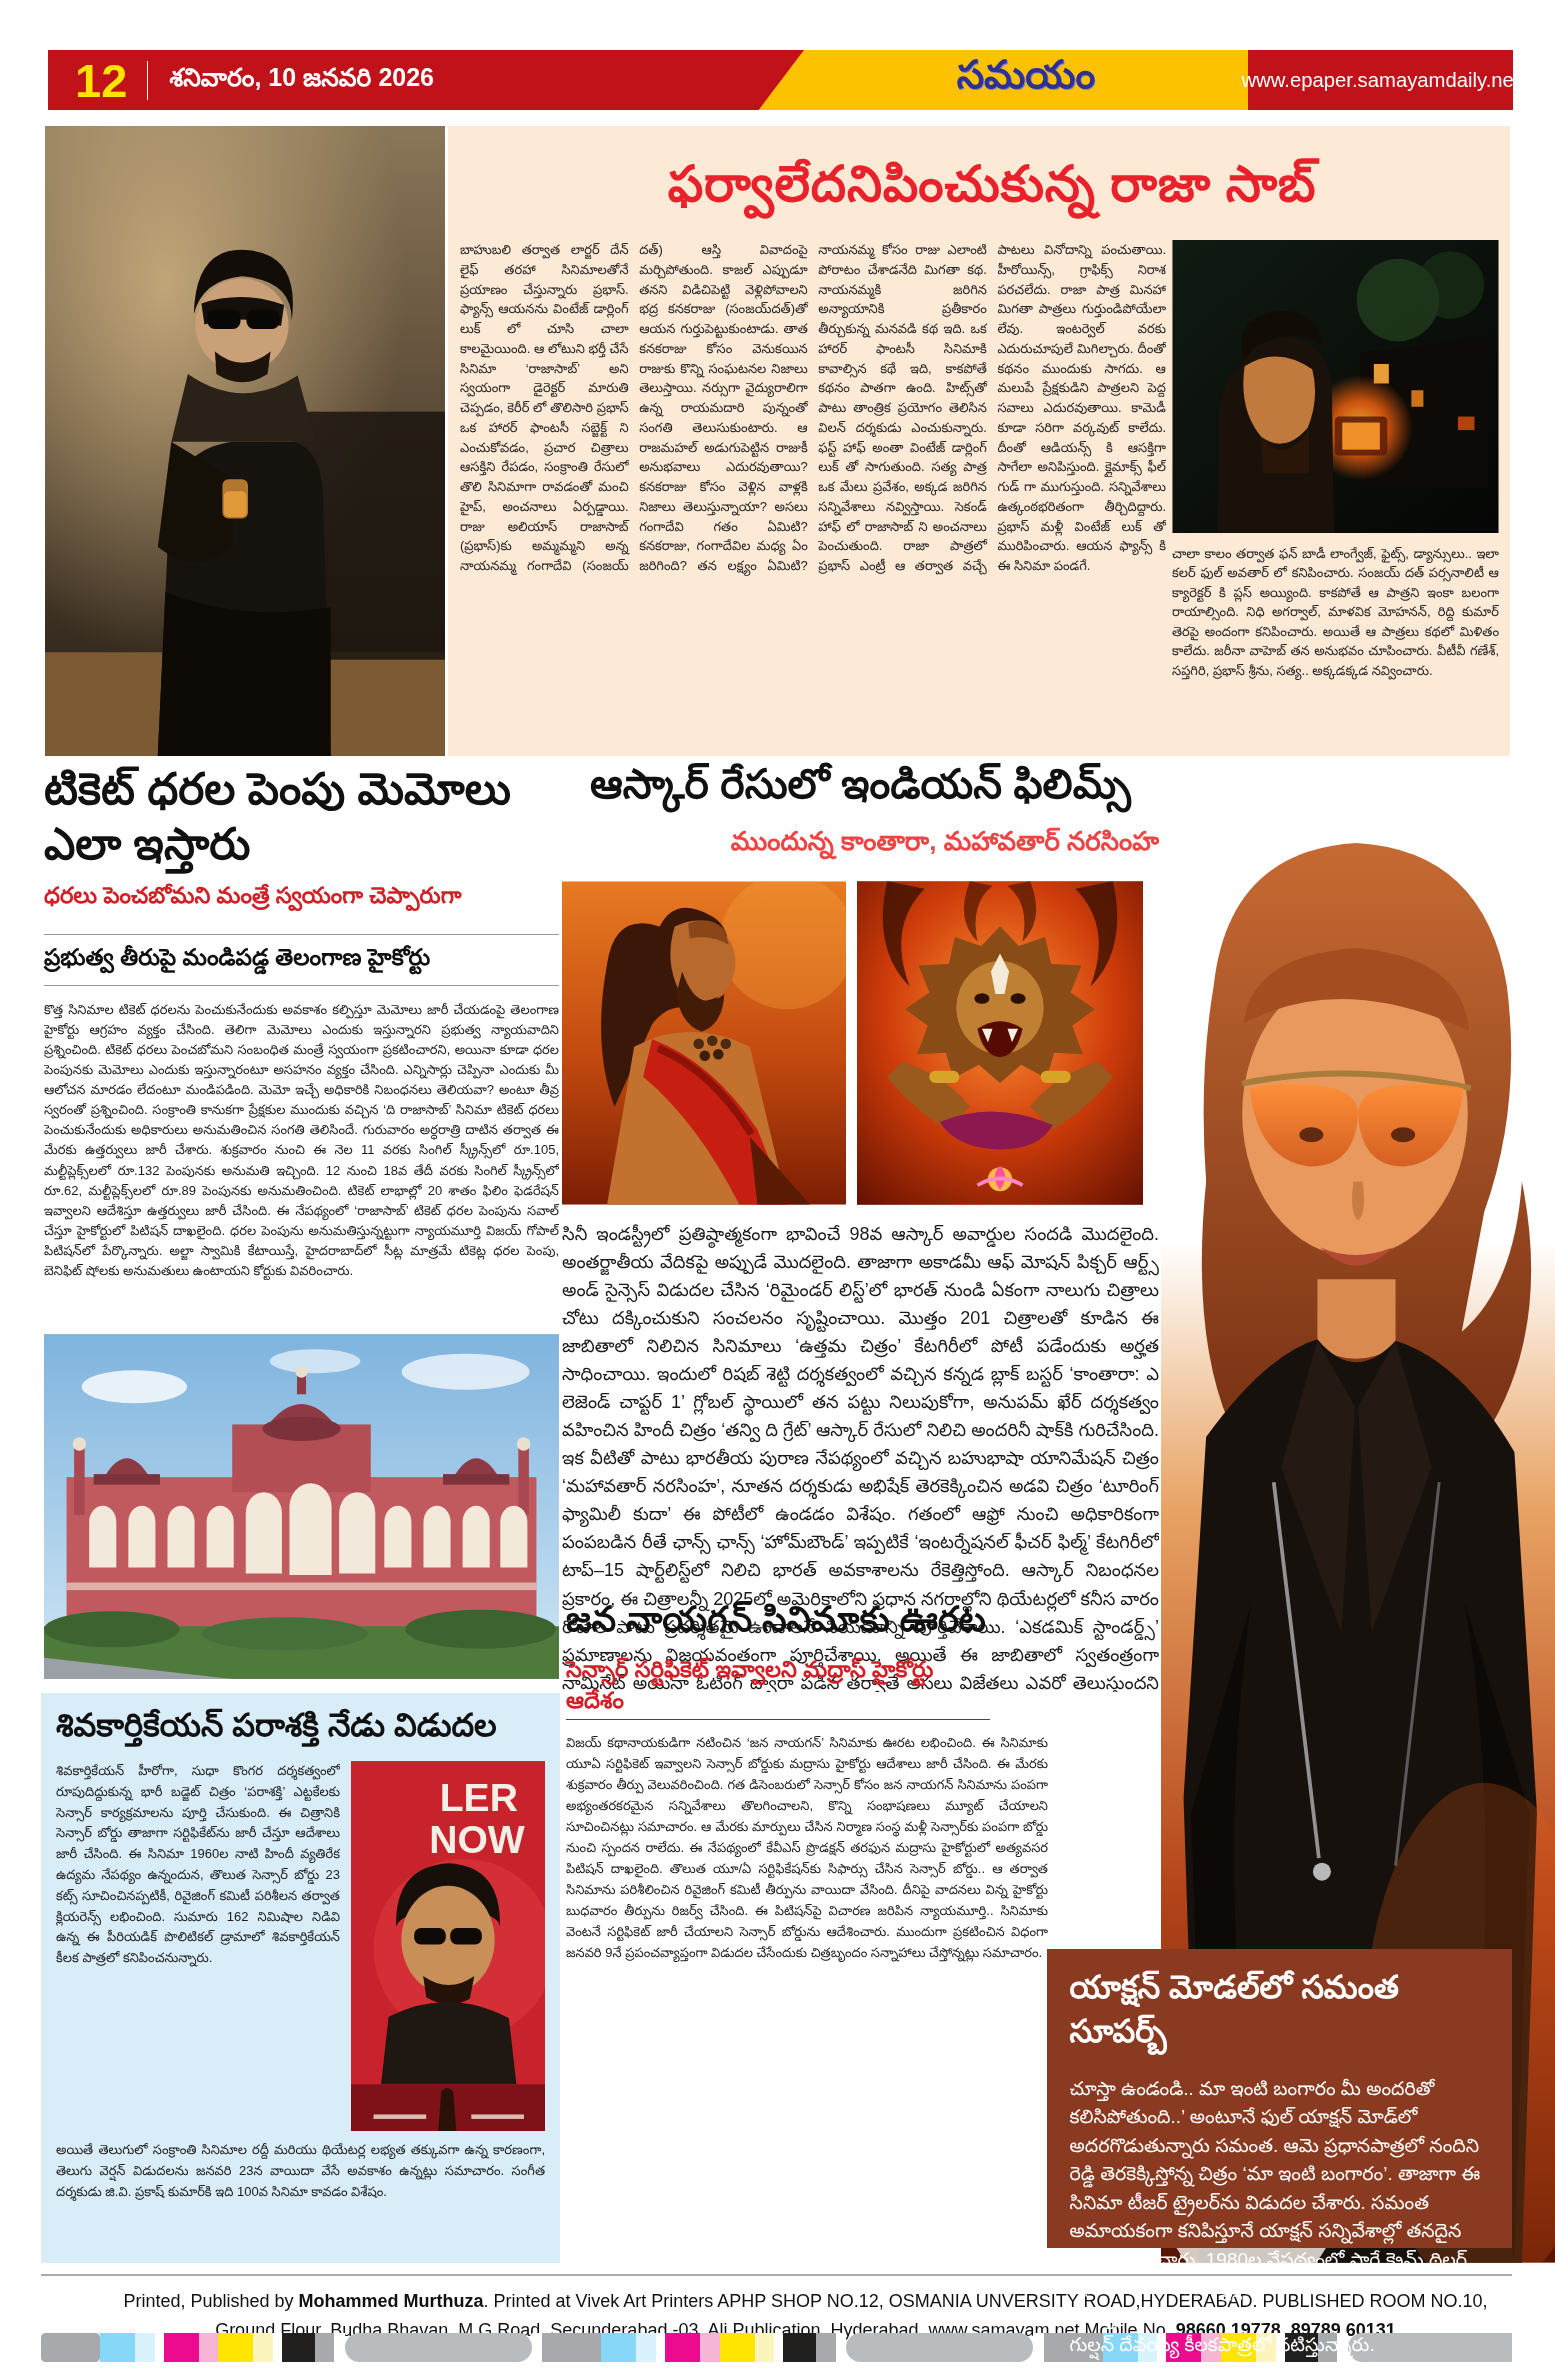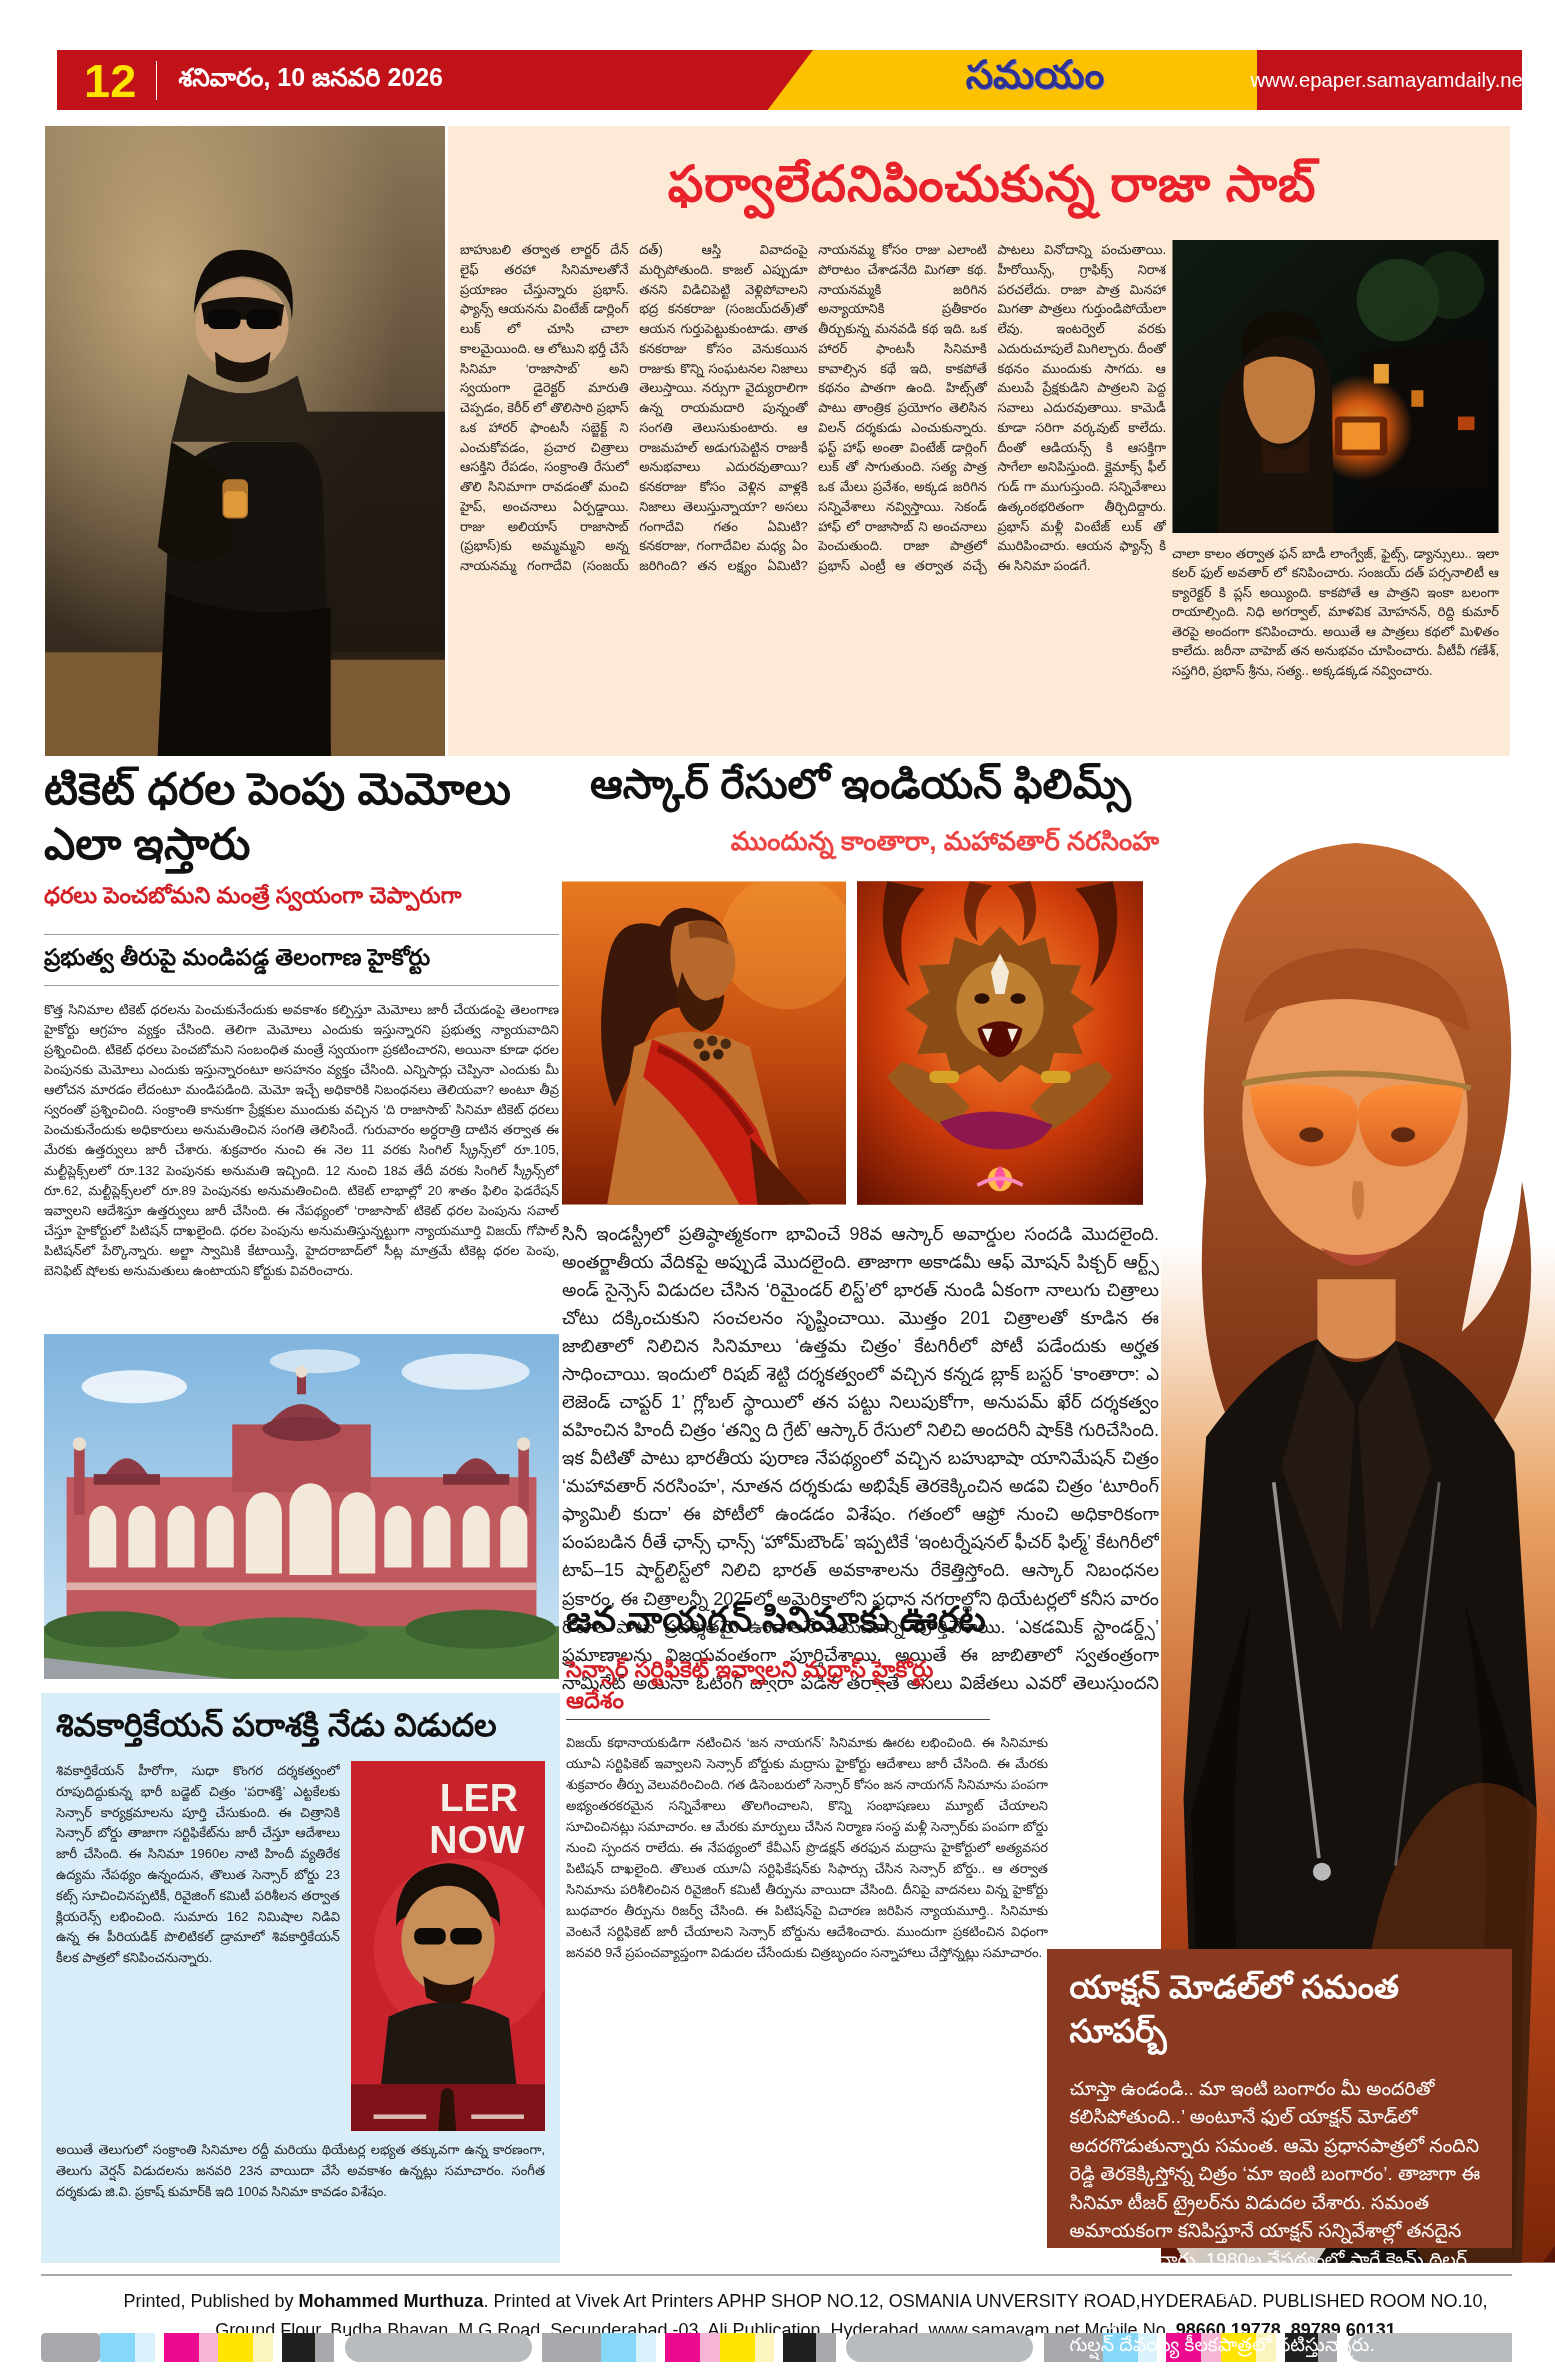--- a/index.html
+++ b/index.html
@@ -3,21 +3,21 @@
 <meta charset="utf-8">
 <style>
   html,body{margin:0;padding:0;}
   body{
     width:1555px;height:2377px;position:relative;background:#ffffff;
     font-family:"Liberation Sans", sans-serif;color:#1a1a1a;
     -webkit-font-smoothing:antialiased;
   }
   .abs{position:absolute;}
   
-  .hdr{left:57px;top:50px;width:1465px;height:60px;}
+  .hdr{left:48px;top:50px;width:1465px;height:60px;}
   .hdr-yellow{position:absolute;left:662px;top:0;width:538px;height:60px;background:#fcc200;}
   .hdr-red-left{position:absolute;left:0;top:0;width:756px;height:60px;background:#c1121a;
     clip-path:polygon(0 0,100% 0,94% 100%,0 100%);display:flex;align-items:center;}
   .hdr-red-right{position:absolute;left:1200px;top:0;width:265px;height:60px;background:#c1121a;
     display:flex;align-items:center;justify-content:center;}
   .page-no{color:#ffe400;font-size:47px;font-weight:bold;margin-left:27px;line-height:1;}
   .hdr-sep{width:1.5px;height:39px;background:#ffffff;margin:0 21px 0 19.6px;}
   .hdr-date{color:#ffffff;font-size:25px;font-weight:bold;}
   .logo{position:absolute;left:756px;top:0;width:444px;height:60px;display:flex;align-items:center;justify-content:center;
     color:#2e3192;font-size:39px;font-weight:bold;text-shadow:0.8px 0.8px 0 #7d7fc4;}

